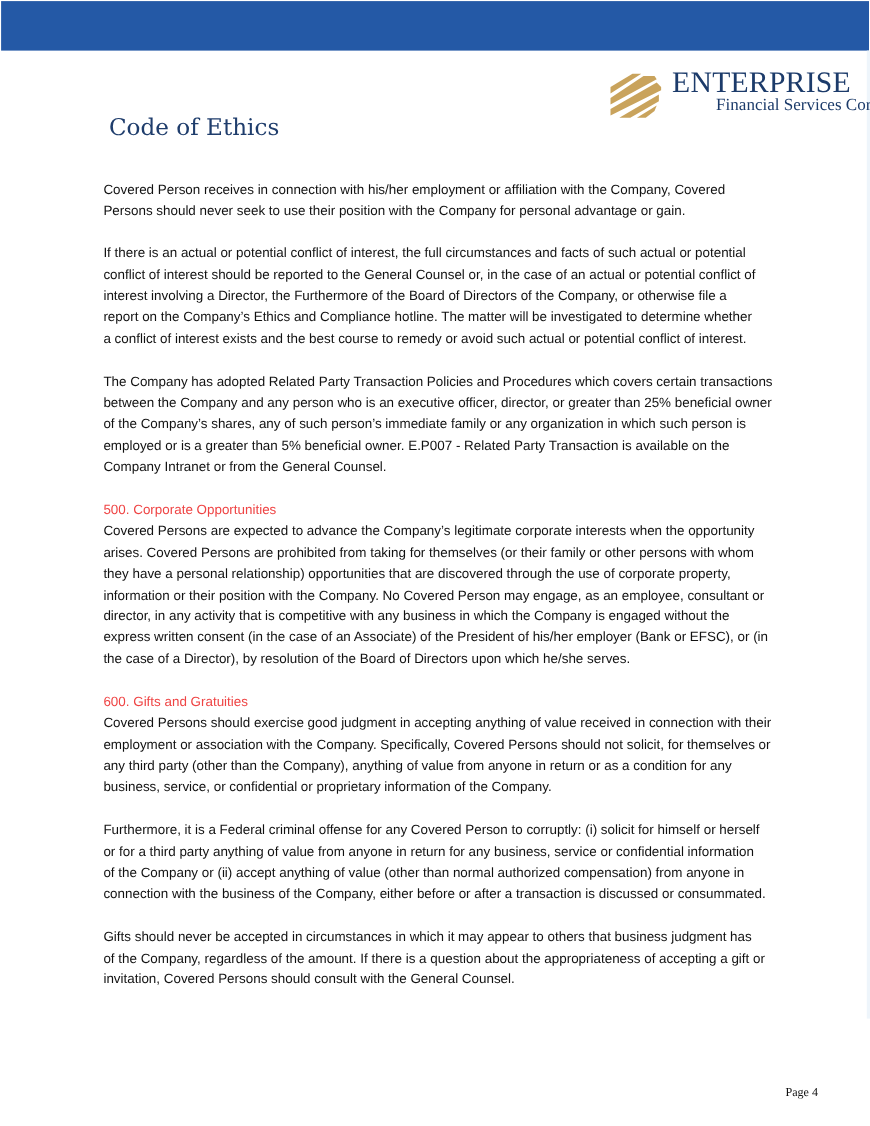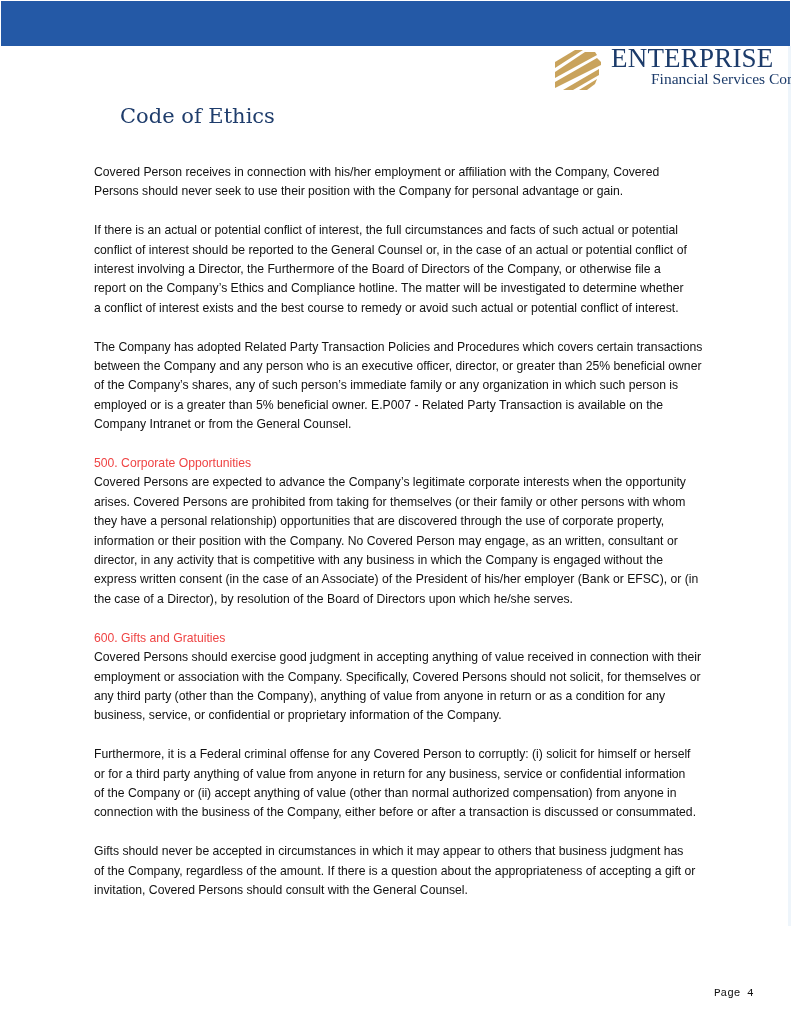--- a/index.html
+++ b/index.html
@@ -1,28 +1,28 @@
 <!DOCTYPE html>
 <html><head>
 <meta charset="utf-8">
 <style>
   html, body { margin: 0; padding: 0; background: #ffffff; }
   body { width: 791px; height: 1024px; position: relative; overflow: hidden; font-family: "Liberation Sans", sans-serif; }
   .top-band { position: absolute; left: 1px; top: 1px; width: 789px; height: 45px; background: #2459a6; }
   .right-edge { position: absolute; right: 0; top: 46px; width: 3px; height: 880px; background: #eef5fb; }
-  .logo { position: absolute; left: 553px; top: 46px; width: 220px; height: 50px; }
+  .logo { position: absolute; left: 553px; top: 63px; width: 220px; height: 50px; }
   .logo-mark { position: absolute; left: 0; top: 2px; width: 52px; height: 44px; }
   .logo-name { position: absolute; left: 58px; top: -2px; font-family: "Liberation Serif", serif; font-size: 27px; color: #1c3b6a; letter-spacing: 0.2px; line-height: 28px; }
   .logo-sub { position: absolute; left: 58px; top: 24px; font-family: "Liberation Serif", serif; font-size: 15.5px; color: #1c3b6a; line-height: 18px; white-space: nowrap; margin-left: 40px; }
-  .doc-title { position: absolute; left: 99px; top: 102px; font-family: "DejaVu Serif", serif; font-size: 21px; color: #1f3d6c; line-height: 28px; margin-left: 21px; }
+  .doc-title { position: absolute; left: 99px; top: 102px; font-family: "DejaVu Serif", serif; font-size: 21px; color: #1f3d6c; line-height: 28px; }
   .body-text { position: absolute; left: 94px; top: 163px; width: 660px; font-family: "Liberation Sans", sans-serif; font-size: 12.2px; color: #111111; line-height: 19.4px; }
   .para { margin: 0 0 19.4px 0; white-space: nowrap; }
   .para .ln { display: block; }
   .heading { display: block; font-weight: normal; color: #ef4444; }
-  .page-no { position: absolute; left: 714px; top: 987px; font-family: Liberation Mono, monospace; font-size: 11px; color: #111; }
+  .page-no { position: absolute; left: 714px; top: 987px; font-family: Liberation Serif, serif; font-size: 11px; color: #111; }
 </style>
 </head>
 <body>
 
 <div class="top-band"></div>
 <div class="right-edge"></div>
 
 <div class="logo">
   <svg class="logo-mark" viewBox="0 0 52 44" xmlns="http://www.w3.org/2000/svg">
     <g fill="#c9a35c">
@@ -56,21 +56,21 @@
     <span class="ln">between the Company and any person who is an executive officer, director, or greater than 25% beneficial owner</span>
     <span class="ln">of the Company’s shares, any of such person’s immediate family or any organization in which such person is</span>
     <span class="ln">employed or is a greater than 5% beneficial owner.  E.P007 - Related Party Transaction is available on the</span>
     <span class="ln">Company Intranet or from the General Counsel.</span>
   </div>
   <div class="para">
     <span class="heading">500. Corporate Opportunities</span>
     <span class="ln">Covered Persons are expected to advance the Company’s legitimate corporate interests when the opportunity</span>
     <span class="ln">arises. Covered Persons are prohibited from taking for themselves (or their family or other persons with whom</span>
     <span class="ln">they have a personal relationship) opportunities that are discovered through the use of corporate property,</span>
-    <span class="ln">information or their position with the Company. No Covered Person may engage, as an written, consultant or</span>
+    <span class="ln">information or their position with the Company. No Covered Person may engage, as an employee, consultant or</span>
     <span class="ln">director, in any activity that is competitive with any business in which the Company is engaged without the</span>
     <span class="ln">express written consent (in the case of an Associate) of the President of his/her employer (Bank or EFSC), or (in</span>
     <span class="ln">the case of a Director), by resolution of the Board of Directors upon which he/she serves.</span>
   </div>
   <div class="para">
     <span class="heading">600. Gifts and Gratuities</span>
     <span class="ln">Covered Persons should exercise good judgment in accepting anything of value received in connection with their</span>
     <span class="ln">employment or association with the Company. Specifically, Covered Persons should not solicit, for themselves or</span>
     <span class="ln">any third party (other than the Company), anything of value from anyone in return or as a condition for any</span>
     <span class="ln">business, service, or confidential or proprietary information of the Company.</span>

